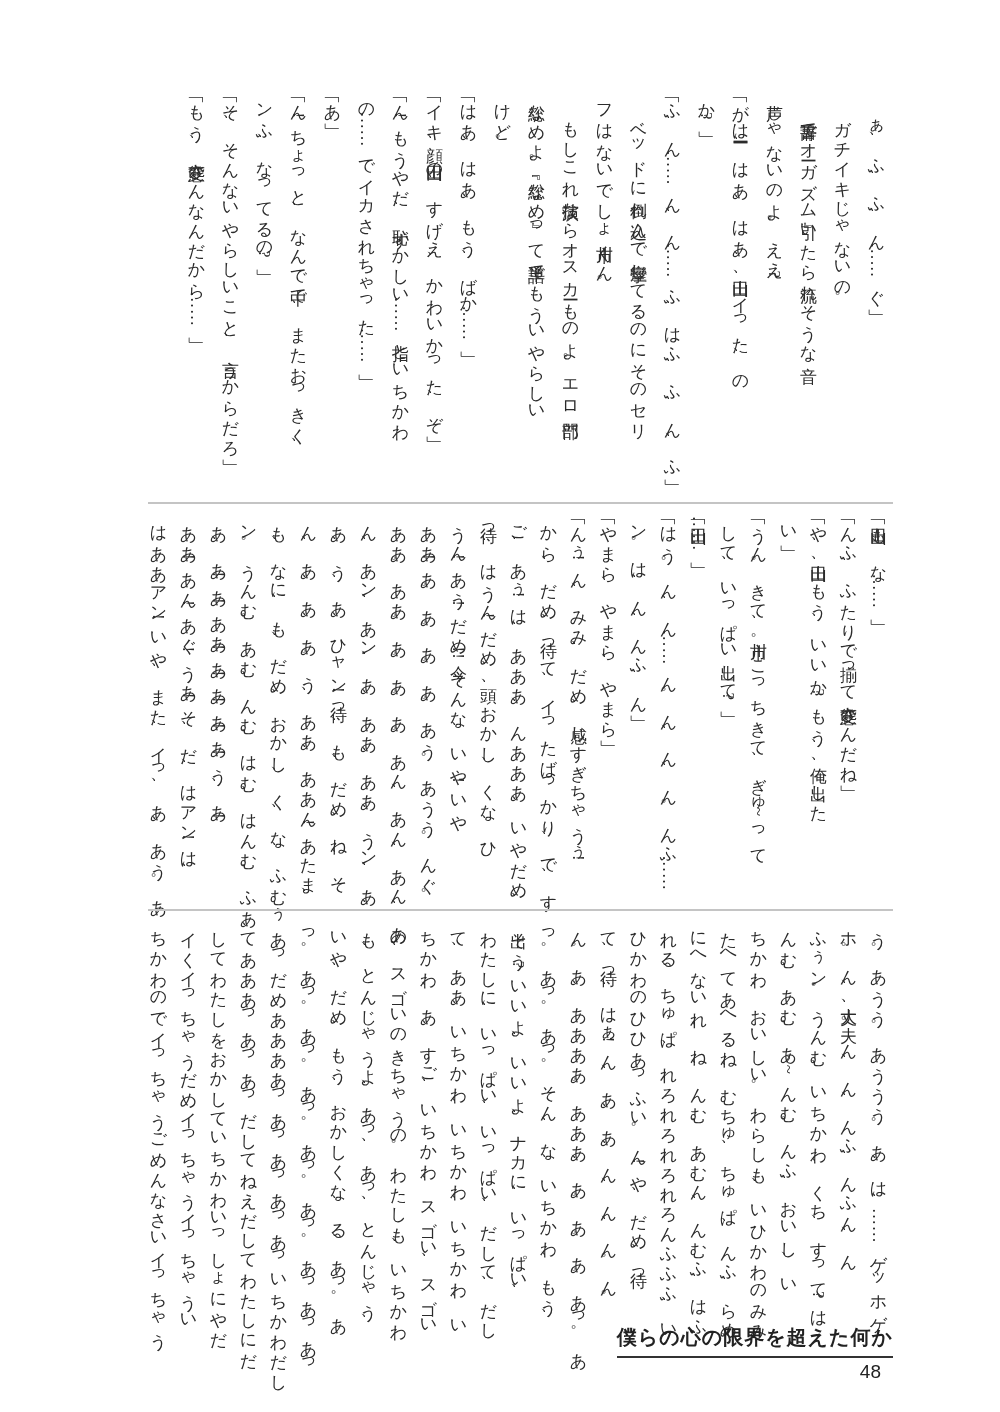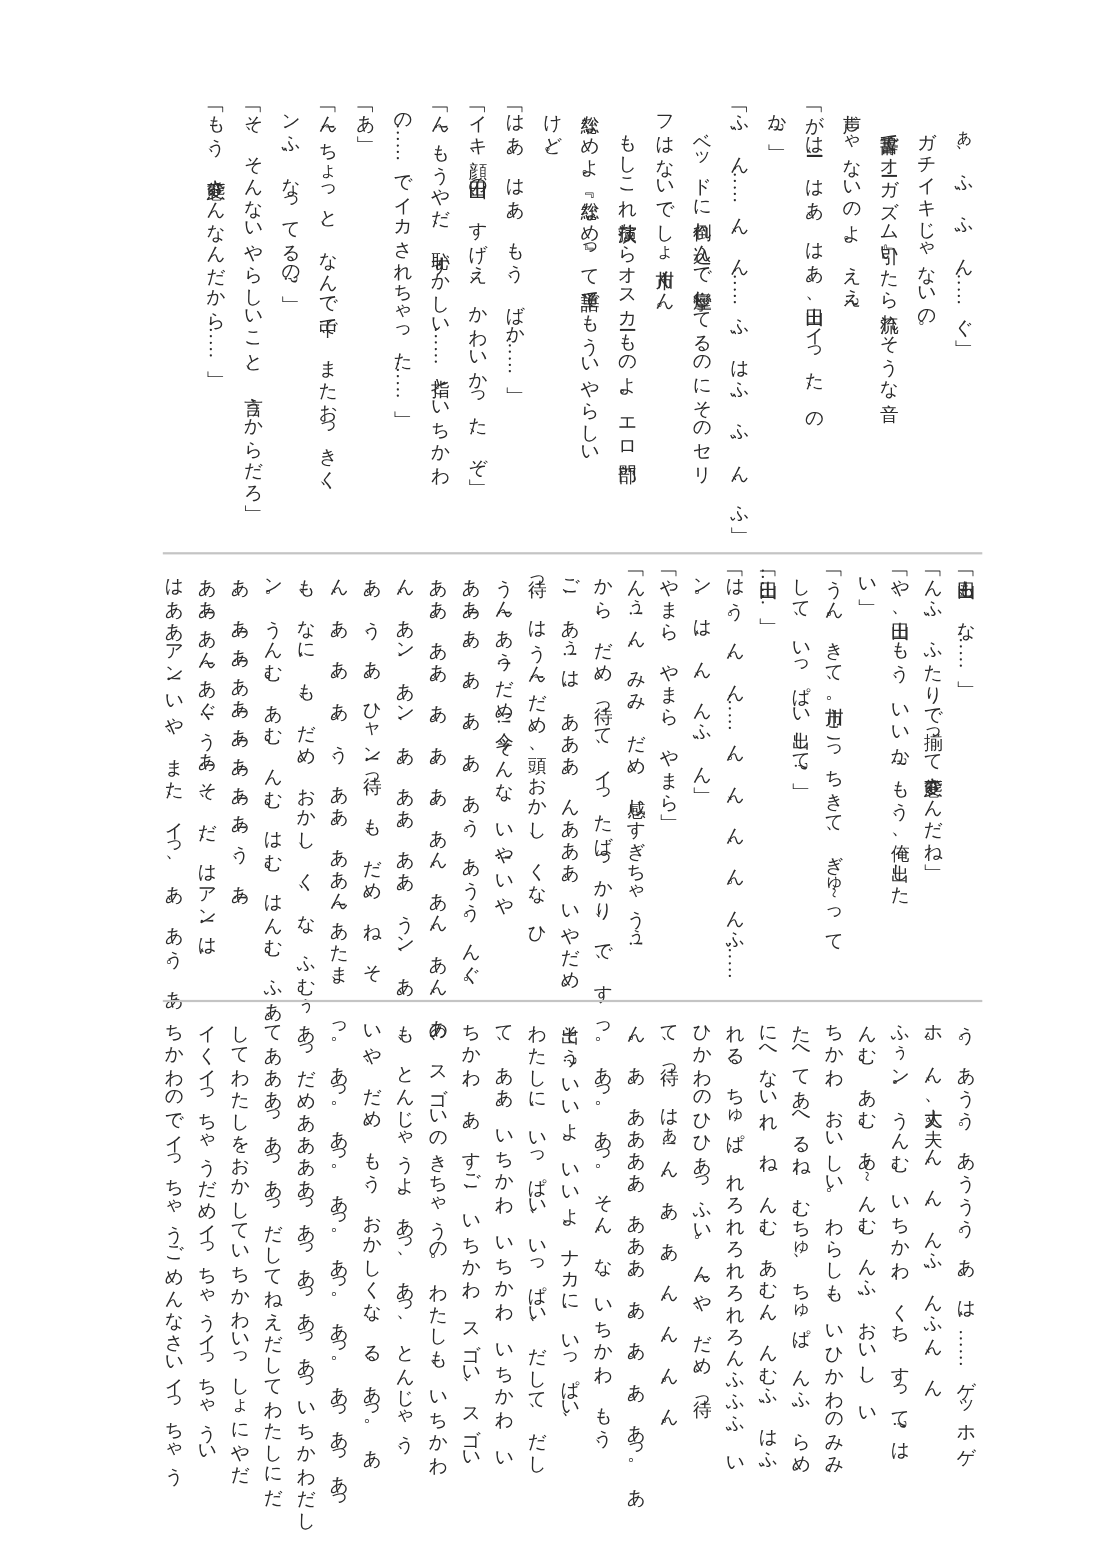--- a/index.html
+++ b/index.html
@@ -162,14 +162,18 @@
       <p>も、とんじゃうよ、あっ、あっ、とんじゃう、</p>
       <p>いや、だめ、もう、おかしくな、る、あっ。あ</p>
       <p>っ。あっ。あっ。あっ。あっ。あっ。あっあっあっ</p>
       <p>あっだめああああっあっあっあっあっいちかわだし</p>
       <p>てあああっあっあっだしてねえだしてわたしにだ</p>
       <p>してわたしをおかしていちかわいっしょにやだ</p>
       <p>イくイっちゃうだめイっちゃうイっちゃうい</p>
       <p>ちかわのでイっちゃうごめんなさいイっちゃう</p>
     </div>
 
+  <div class="footer">
+    <div class="title">僕らの心の限界を超えた何か</div>
+    <div class="pagenum">48</div>
+  </div>
 
 </div>
 
 </body></html>

